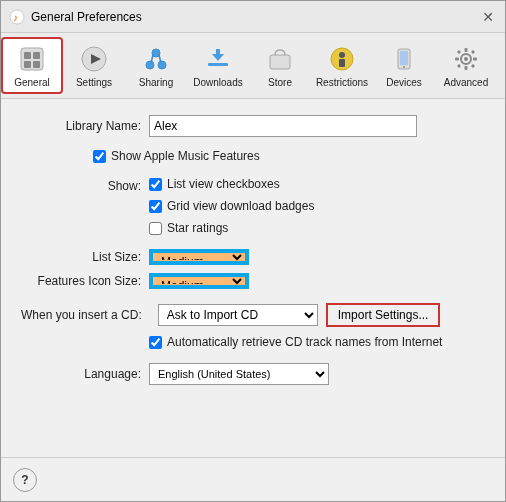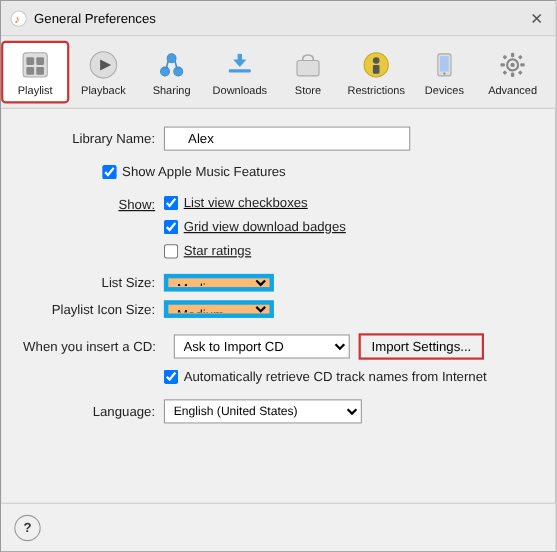--- a/index.html
+++ b/index.html
@@ -106,24 +106,24 @@
     }
     .form-label-top {
       text-align: right;
       min-width: 120px;
       margin-right: 8px;
       color: #222;
       align-self: flex-start;
       padding-top: 2px;
     }
     .text-input {
-      width: 224px;
+      width: 268px;
       height: 22px;
       border: 1px solid #999;
-      padding: 2px 21px;
+      padding: 2px 4px;
       font-size: 12px;
       background: white;
     }
     .checkbox-group {
       display: flex;
       flex-direction: column;
       gap: 8px;
     }
     .checkbox-row {
       display: flex;
@@ -252,31 +252,31 @@
     <div class="toolbar-item active">
       <div class="toolbar-icon">
         <svg width="28" height="28" viewBox="0 0 28 28">
           <rect x="3" y="3" width="22" height="22" rx="3" fill="#ddd" stroke="#aaa" stroke-width="1"></rect>
           <rect x="6" y="7" width="7" height="7" rx="1" fill="#888"></rect>
           <rect x="15" y="7" width="7" height="7" rx="1" fill="#888"></rect>
           <rect x="6" y="16" width="7" height="7" rx="1" fill="#888"></rect>
           <rect x="15" y="16" width="7" height="7" rx="1" fill="#888"></rect>
         </svg>
       </div>
-      <span class="toolbar-label">Playlist</span>
+      <span class="toolbar-label">General</span>
     </div>
 
     <div class="toolbar-item">
       <div class="toolbar-icon">
         <svg width="28" height="28" viewBox="0 0 28 28">
           <circle cx="14" cy="14" r="12" fill="#ddd" stroke="#aaa" stroke-width="1"></circle>
           <polygon points="11,9 21,14 11,19" fill="#555"></polygon>
         </svg>
       </div>
-      <span class="toolbar-label">Playback</span>
+      <span class="toolbar-label">Settings</span>
     </div>
 
     <div class="toolbar-item">
       <div class="toolbar-icon">
         <svg width="28" height="28" viewBox="0 0 28 28">
           <circle cx="8" cy="20" r="4" fill="#4a9de0" stroke="#3a8dd0" stroke-width="1"></circle>
           <circle cx="20" cy="20" r="4" fill="#4a9de0" stroke="#3a8dd0" stroke-width="1"></circle>
           <circle cx="14" cy="8" r="4" fill="#4a9de0" stroke="#3a8dd0" stroke-width="1"></circle>
           <line x1="11" y1="10" x2="9" y2="18" stroke="#3a8dd0" stroke-width="1.5"></line>
           <line x1="17" y1="10" x2="19" y2="18" stroke="#3a8dd0" stroke-width="1.5"></line>
@@ -355,21 +355,21 @@
       <input type="text" class="text-input" value="Alex" style="">
     </div>
 
     <div class="form-row" style="margin-left: 72px; margin-bottom: 14px;">
       <div class="checkbox-row">
         <input type="checkbox" checked="" style="">
         <span class="checkbox-label">Show Apple Music Features</span>
       </div>
     </div>
 
-    <div class="form-row" style="align-items: flex-start; margin-bottom: 14px; text-decoration: underline;">
+    <div class="form-row" style="align-items: flex-start; margin-bottom: 14px;">
       <span class="form-label-top">Show:</span>
       <div class="checkbox-group">
         <div class="checkbox-row">
           <input type="checkbox" checked="" style="">
           <span class="checkbox-label">List view checkboxes</span>
         </div>
         <div class="checkbox-row">
           <input type="checkbox" checked="" style="">
           <span class="checkbox-label">Grid view download badges</span>
         </div>
@@ -383,21 +383,21 @@
     <div class="form-row" style="margin-bottom: 8px;">
       <span class="form-label">List Size:</span>
       <select class="select-input select-medium">
         <option>Small</option>
         <option selected="">Medium</option>
         <option>Large</option>
       </select>
     </div>
 
     <div class="form-row" style="margin-bottom: 14px;">
-      <span class="form-label">Playlist Icon Size:</span>
+      <span class="form-label">Features Icon Size:</span>
       <select class="select-input select-medium">
         <option>Small</option>
         <option selected="">Medium</option>
         <option>Large</option>
       </select>
     </div>
 
     <div class="cd-row" style="margin-bottom: 8px;">
       <span class="cd-label">When you insert a CD:</span>
       <select class="cd-select">

